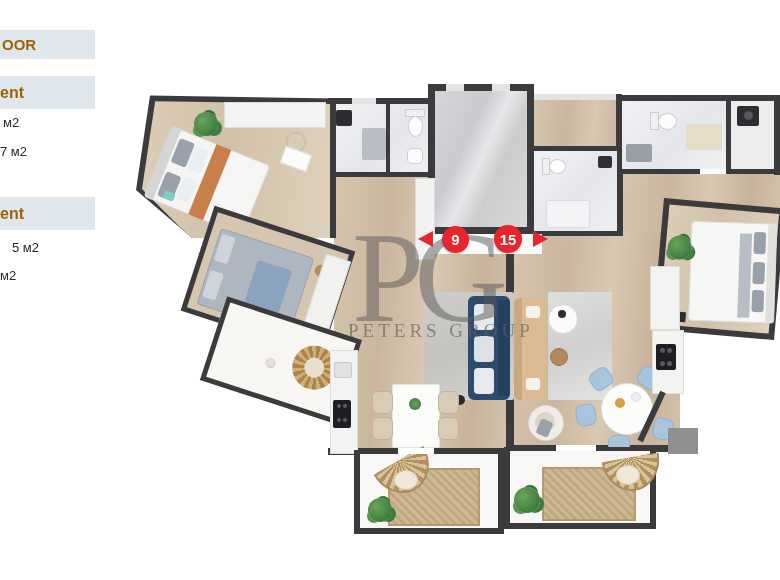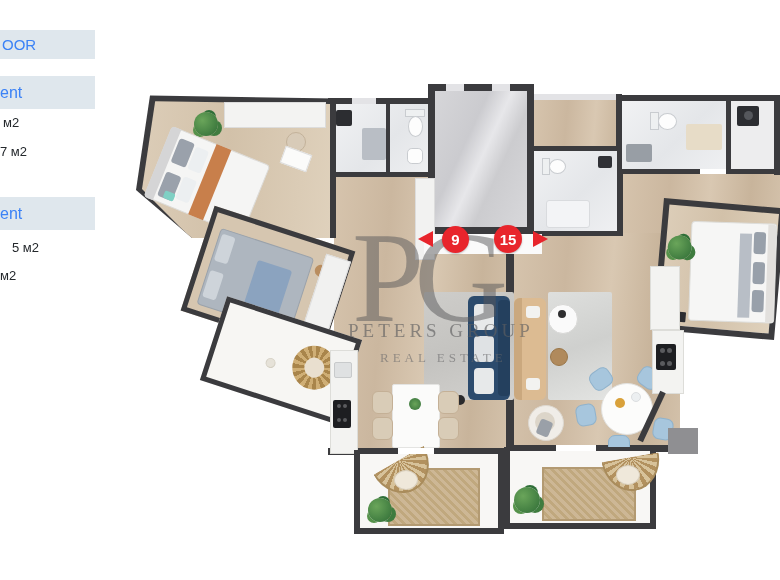--- a/index.html
+++ b/index.html
@@ -5,21 +5,21 @@
   html,body{margin:0;padding:0;background:#ffffff;}
   .stage{position:relative;width:780px;height:580px;background:#ffffff;overflow:hidden;
          font-family:"Liberation Sans",sans-serif;}
   .abs{position:absolute;}
   .wall{position:absolute;background:#3b3b3e;}
   .lightwall{position:absolute;background:#e3e3e6;}
   .wood{background:linear-gradient(95deg,#d6c4ad 0%,#cbb79f 30%,#d9c8b2 55%,#c8b49b 80%,#d3c1aa 100%);}
   .wood2{background:linear-gradient(95deg,#dccdb8 0%,#d2c1a9 45%,#dfd1bc 100%);}
   .tile{background:linear-gradient(135deg,#f1f2f4 0%,#e4e6e9 55%,#eff0f2 100%);}
   .sb-band{position:absolute;left:0;width:95px;background:#dfe7ed;}
-  .sb-head{color:#3b82f6;font-weight:normal;font-size:16px;position:absolute;}
+  .sb-head{color:#a16207;font-weight:bold;font-size:16px;position:absolute;}
   .sb-row{color:#24282c;font-size:13px;position:absolute;}
   .marker{position:absolute;width:27px;height:27px;border-radius:50%;background:#e8252c;
           color:#fff;font-weight:bold;font-size:15px;display:flex;align-items:center;
           justify-content:center;box-shadow:0 1px 2px rgba(0,0,0,.25);z-index:40;}
   .arrow-l{position:absolute;width:0;height:0;border-top:8px solid transparent;
            border-bottom:8px solid transparent;border-right:15px solid #e8252c;z-index:40;}
   .arrow-r{position:absolute;width:0;height:0;border-top:8px solid transparent;
            border-bottom:8px solid transparent;border-left:15px solid #e8252c;z-index:40;}
   .plant{position:absolute;border-radius:50%;
          background:radial-gradient(circle at 35% 35%,#6aa55a,#2e6b35);
@@ -240,15 +240,14 @@
   <div class="balcony" style="left:504px;top:447px;width:152px;height:82px;box-sizing:border-box;">
     <div class="jute" style="left:32px;top:16px;width:90px;height:50px;"></div>
     <div class="fan" style="left:94px;top:6px;width:54px;height:32px;transform:rotate(170deg);"></div>
     <div class="dot" style="left:106px;top:14px;width:22px;height:18px;background:#efe8da;border:1px solid #d9cfbc;"></div>
     <div class="plant" style="left:4px;top:36px;width:26px;height:26px;"></div>
   </div>
   <div class="lightwall" style="left:556px;top:445px;width:40px;height:6px;background:#fff;"></div>
 
   <div class="wm" style="left:348px;top:320px;font-size:19px;letter-spacing:4px;color:rgba(95,95,97,0.65);">PETERS GROUP</div>
   <div class="wm" style="left:352px;top:212px;font-size:130px;line-height:1;letter-spacing:-10px;color:rgba(88,88,90,0.5);">PG</div>
-  <div class="wm" style="left:380px;top:350px;font-size:13px;letter-spacing:4px;color:rgba(105,105,107,0.6);">REAL ESTATE</div>
 
 </div>
 
 </body></html>

